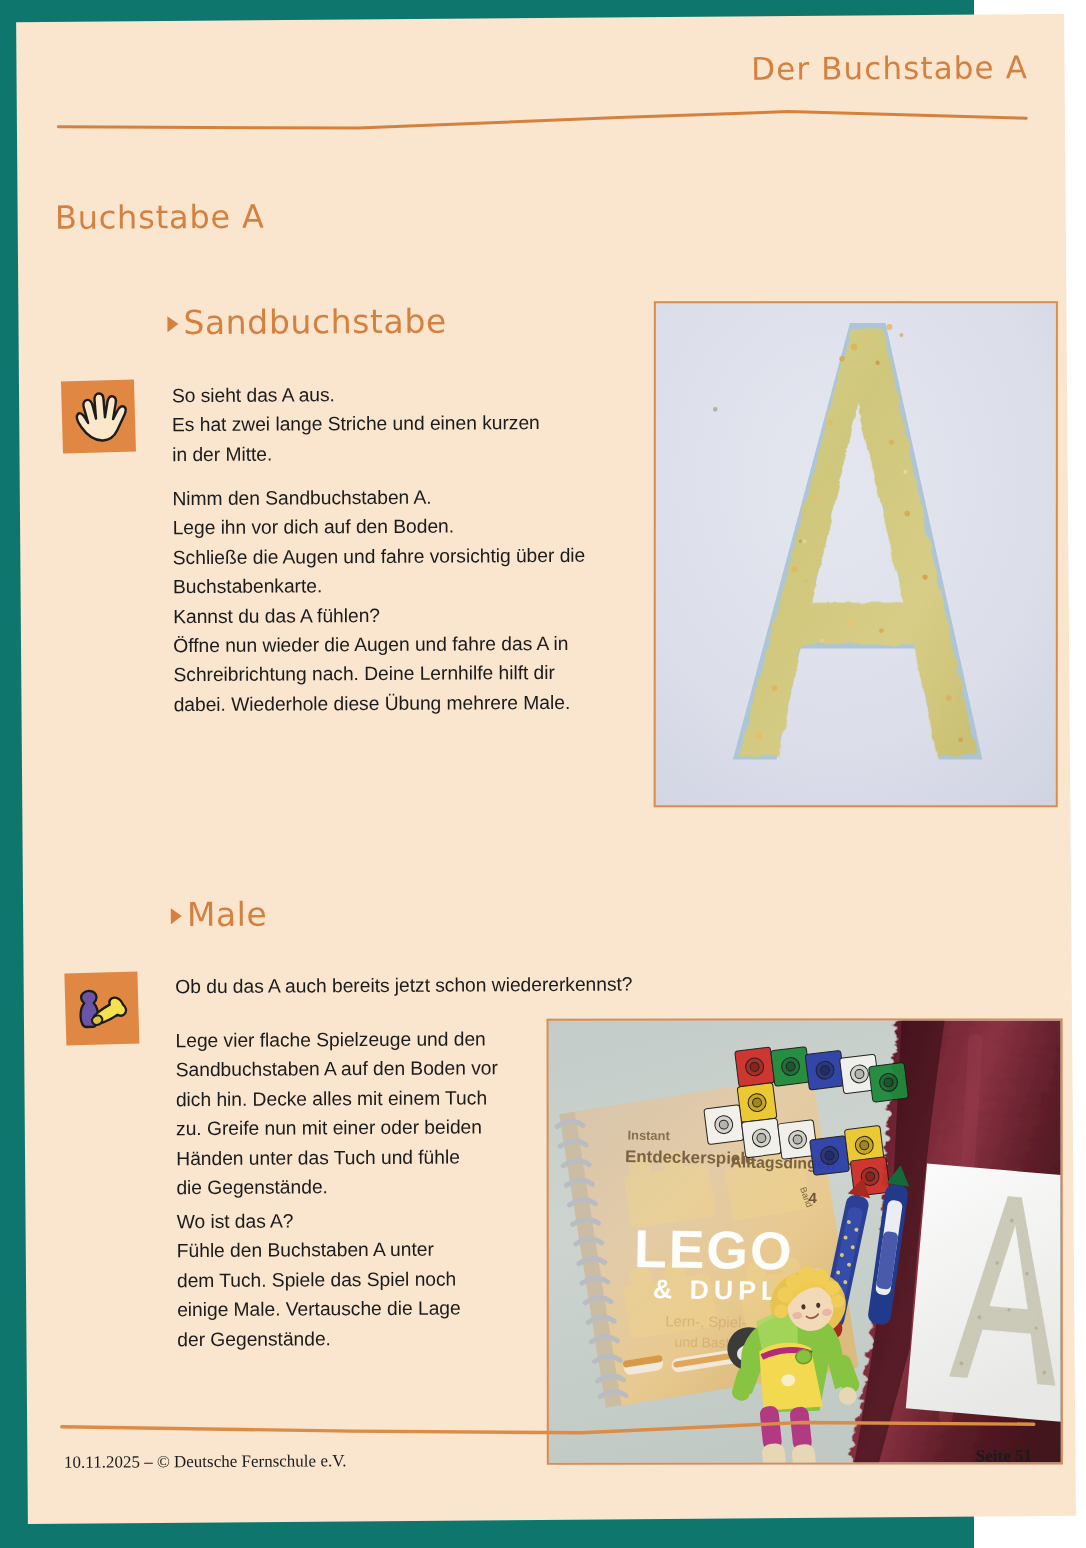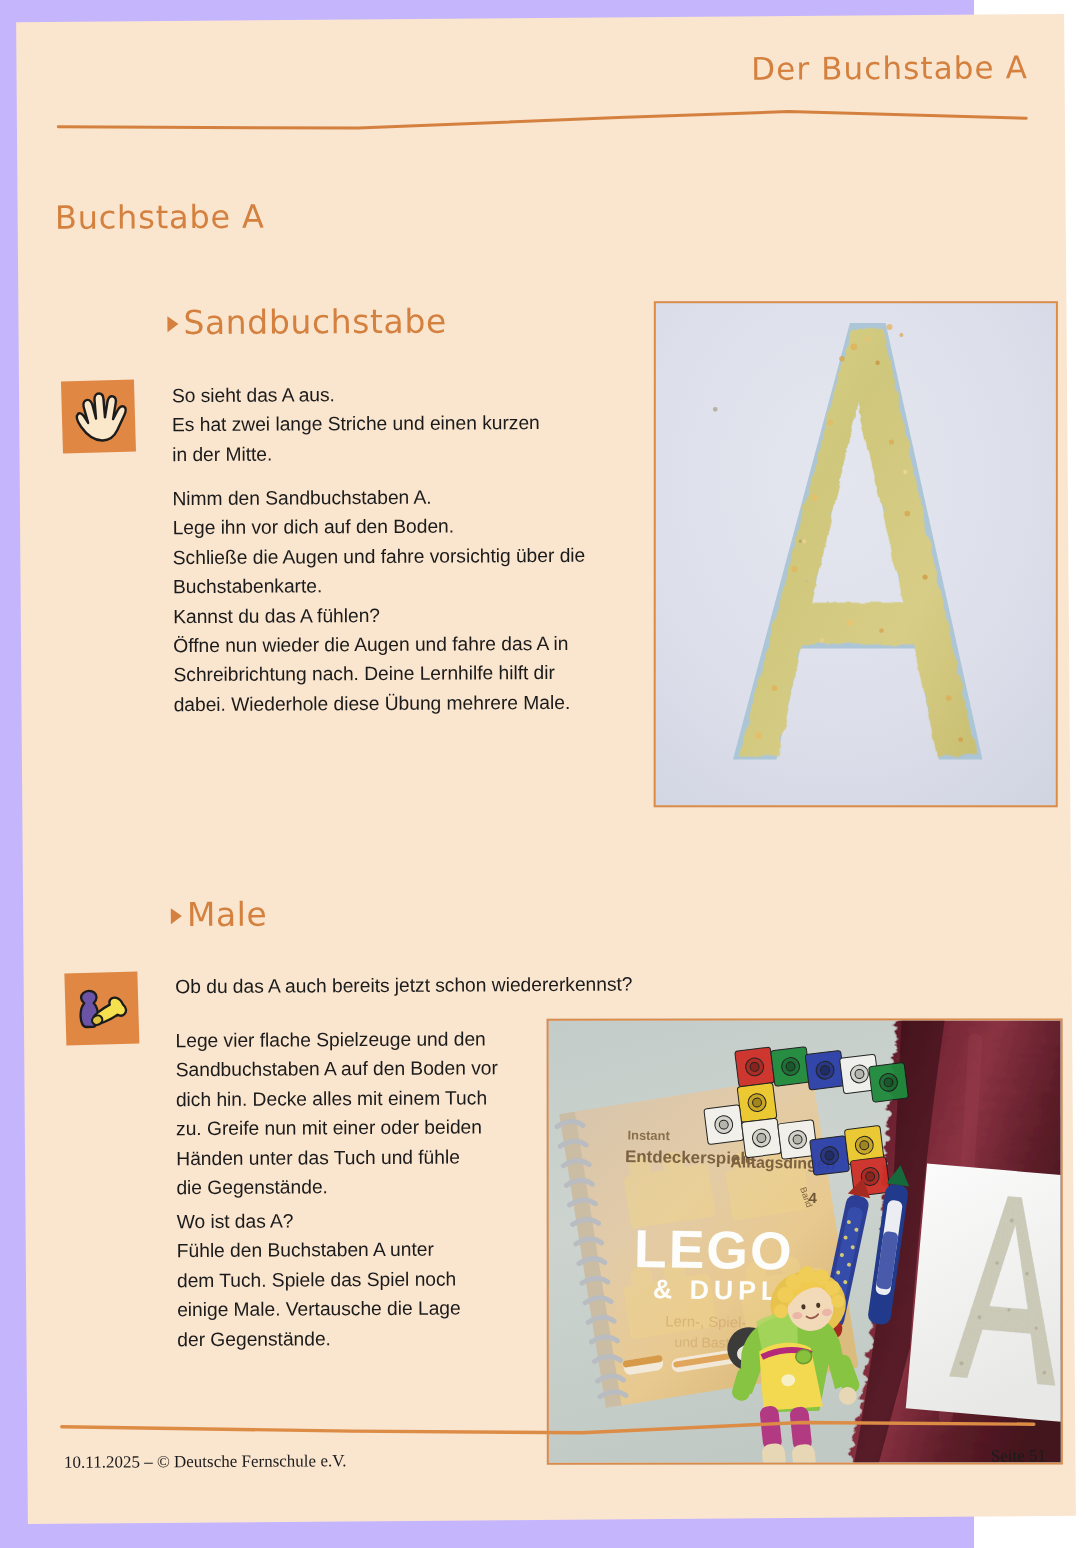--- a/index.html
+++ b/index.html
@@ -9,21 +9,21 @@
     height: 1548px;
     background: #ffffff;
     font-family: "Liberation Sans", sans-serif;
     overflow: hidden;
   }
 
   #stage {
     position: relative;
     width: 974px;
     height: 1548px;
-    background: #c4b5fd;
+    background: #0f766e;
   }
 
   
   #page {
     position: absolute;
     left: 22px;
     top: 18px;
     width: 1048px;
     height: 1502px;
     background: #fae5cf;
@@ -157,25 +157,25 @@
     position: absolute;
     left: 38px;
     top: 1432px;
     font-family: "Liberation Serif", serif;
     font-size: 17px;
     color: #1b1b1b;
     white-space: nowrap;
   }
   .footer-right {
     position: absolute;
-    right: 28px;
+    right: 42px;
     top: 1431px;
     font-family: "Liberation Serif", serif;
     font-size: 17px;
-    font-weight: normal;
+    font-weight: bold;
     color: #1b1b1b;
     white-space: nowrap;
   }
 </style>
 </head>
 <body>
 
 <div id="stage">
   <div id="page">
     <div id="page-inner">

